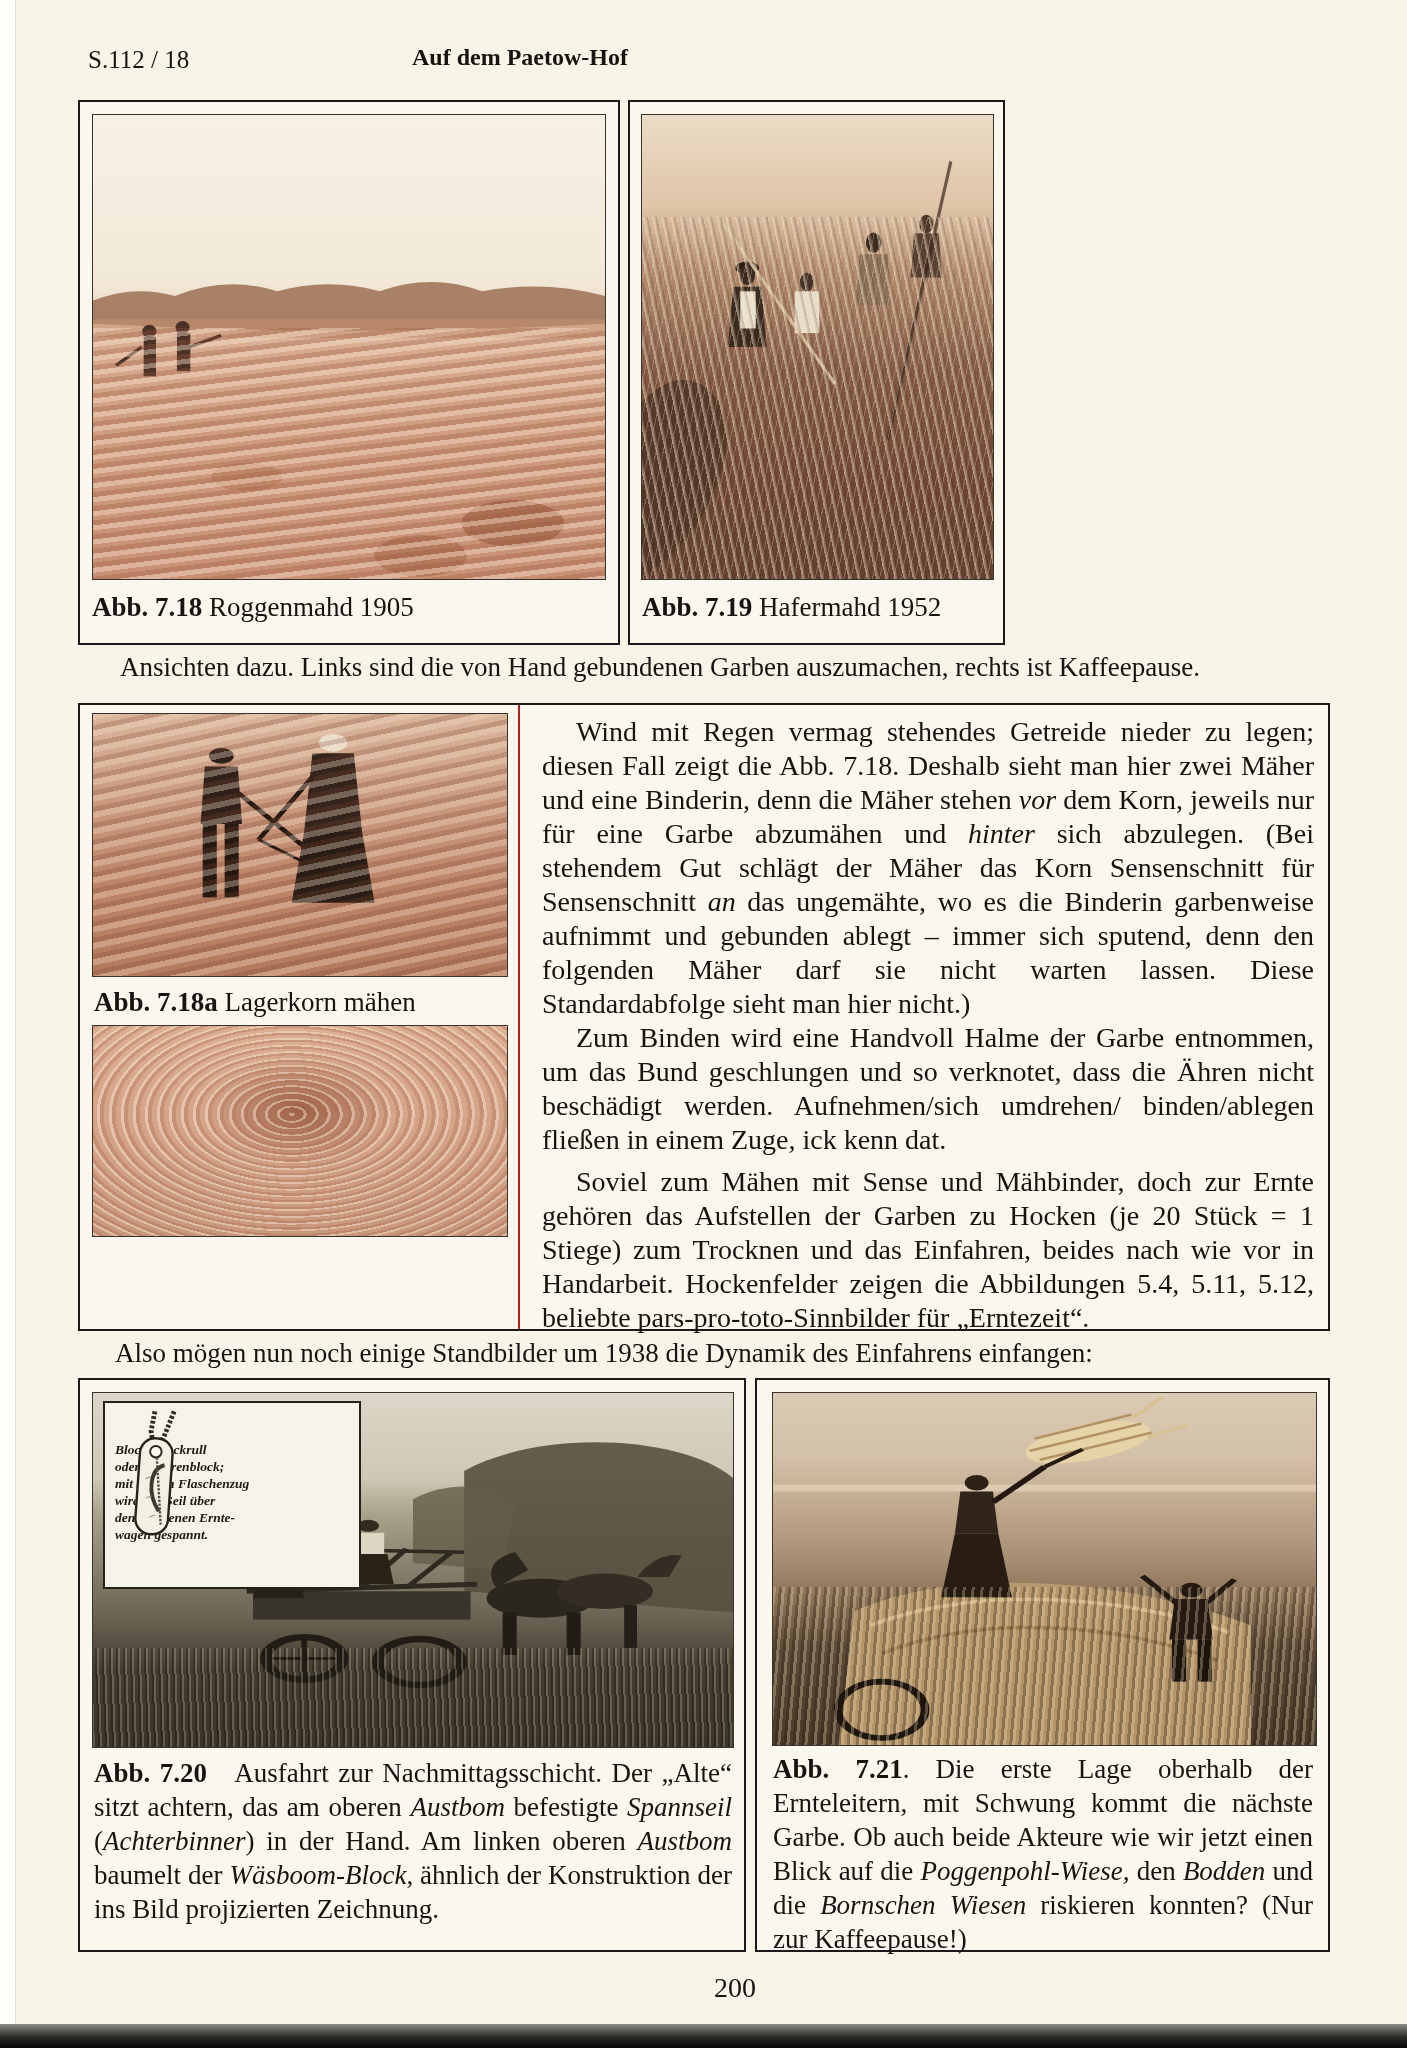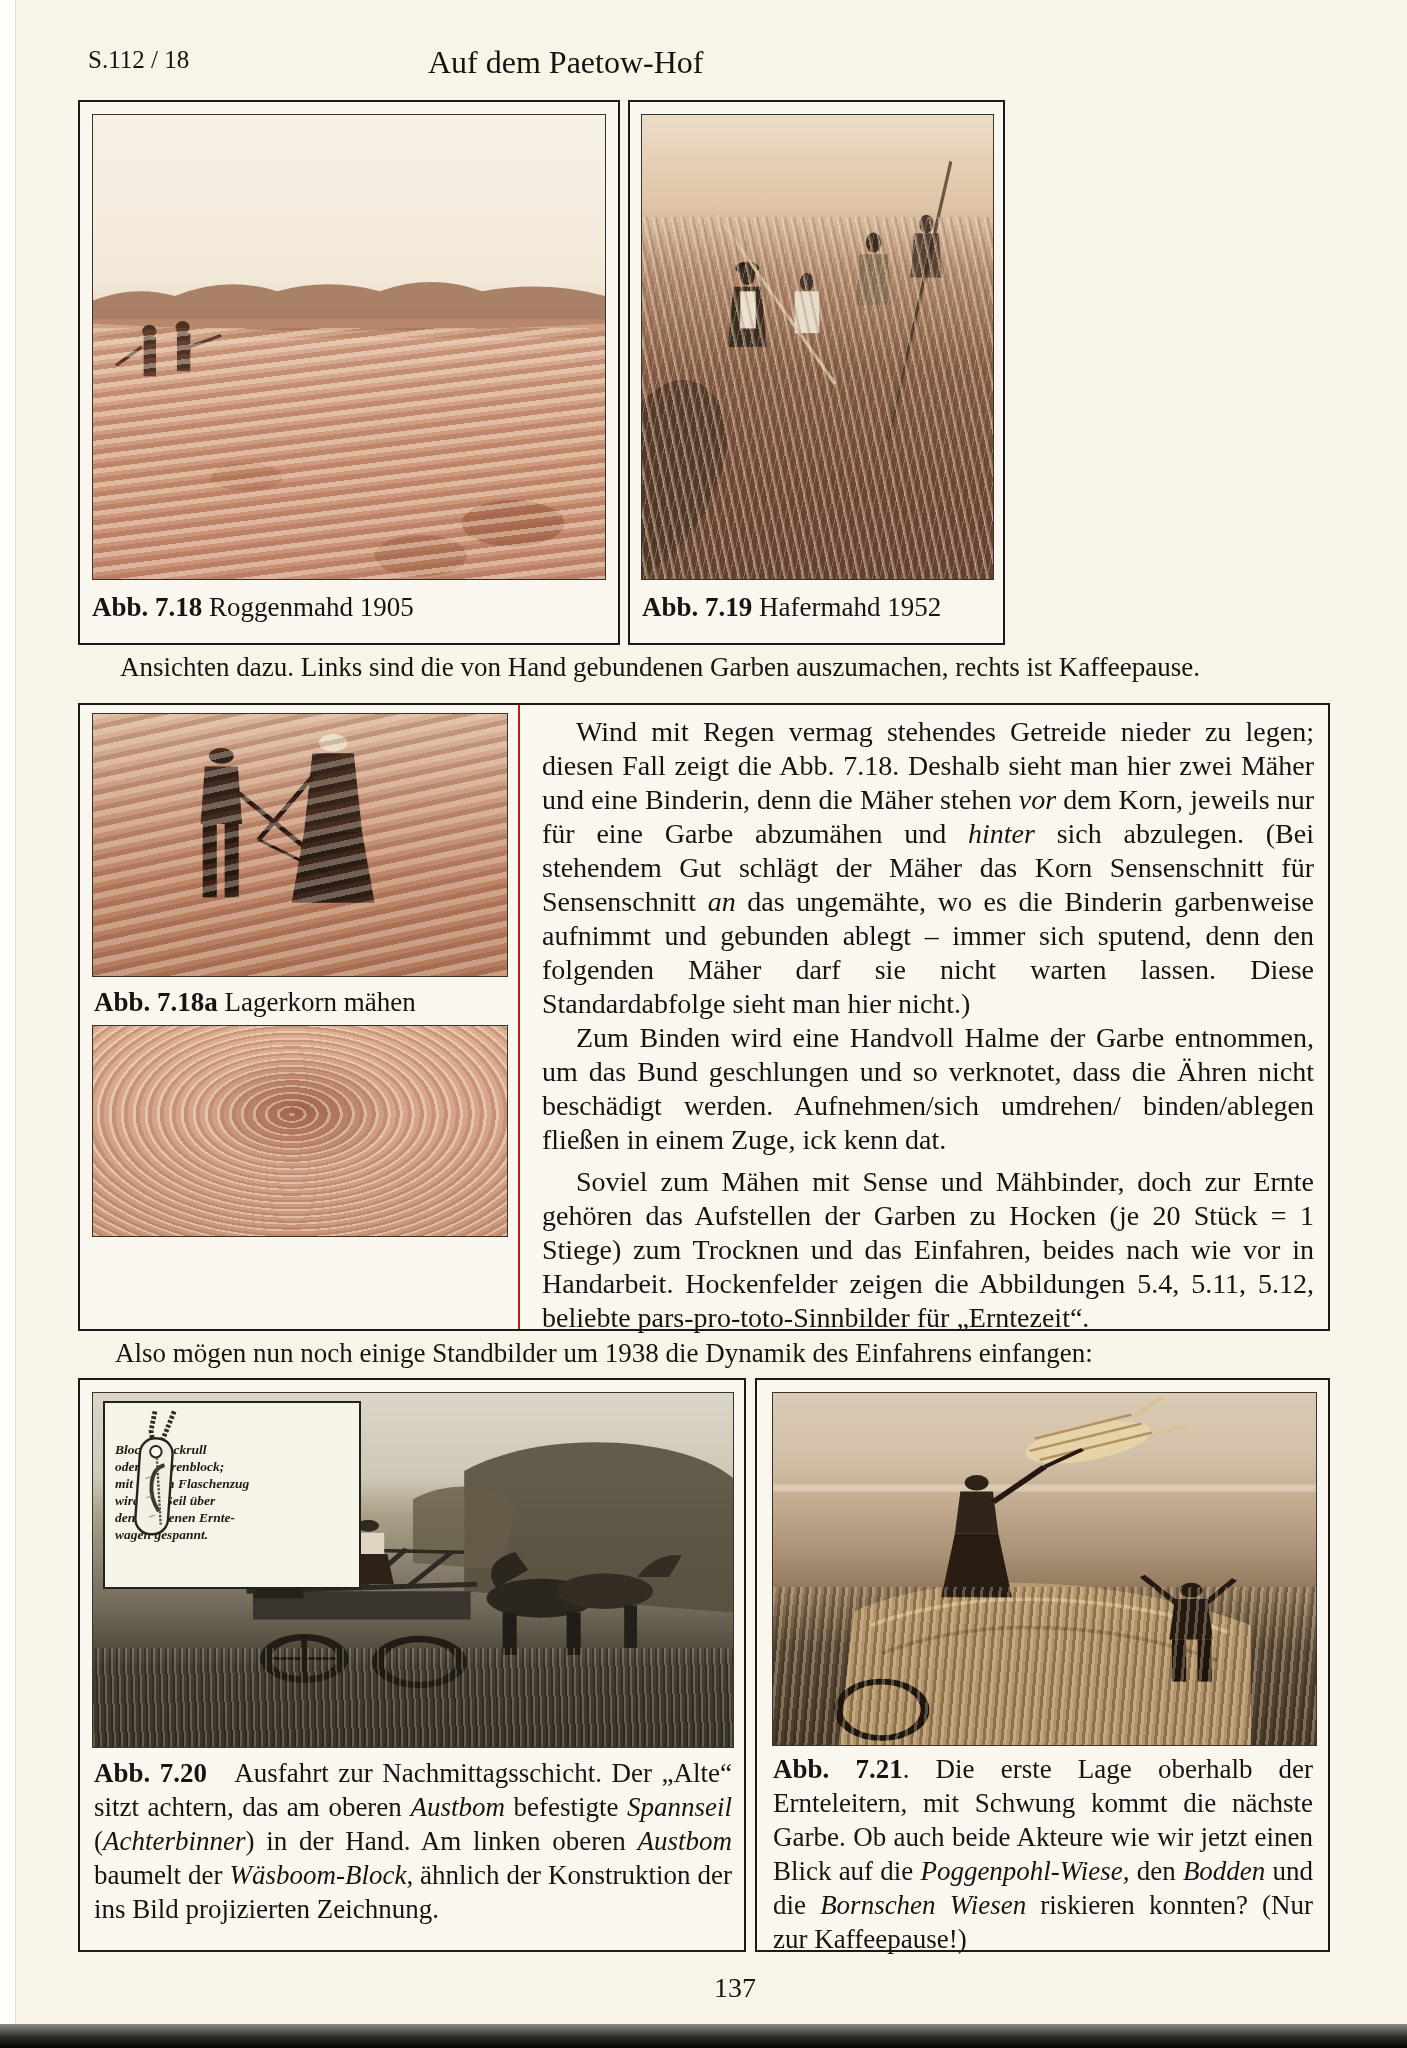--- a/index.html
+++ b/index.html
@@ -7,21 +7,21 @@
     position:relative; width:1407px; height:2048px;
     background:#f8f4e8; overflow:hidden;
     font-family:"Liberation Serif","DejaVu Serif",serif;
     color:#171310;
     padding-left:40px;
   }
   .scan-left-strip{position:absolute;left:0;top:0;width:15px;height:100%;background:#fdfdfa;border-right:1px solid #e3ddd0;}
   .scan-bottom-band{position:absolute;left:0;top:2024px;width:100%;height:24px;background:linear-gradient(to bottom,#8a8a86,#2a2a27 55%,#050505);}
   
   .hdr-ref{position:absolute;left:88px;top:46px;font-size:25px;}
-  .hdr-title{position:absolute;left:428px;top:44px;font-size:32px;font-weight:normal;}
+  .hdr-title{position:absolute;left:412px;top:44px;font-size:24px;font-weight:bold;}
   
   .figbox{position:absolute;border:2px solid #1a1a1a;background:#faf7ee;box-sizing:border-box;}
   .photo{position:absolute;border:1px solid #3a332c;box-sizing:border-box;overflow:hidden;}
   .photo svg{position:absolute;left:0;top:0;width:100%;height:100%;}
   .cap{position:absolute;font-size:27px;line-height:34px;}
   
   #box718{left:78px;top:100px;width:542px;height:545px;}
   #box719{left:628px;top:100px;width:377px;height:545px;}
   #ph718{left:12px;top:12px;width:514px;height:466px;
     background:linear-gradient(to bottom,#f7f1e5 0%,#f2e8d8 36%,#ecd9c4 42%,#d8ab90 50%,#cf9b7e 70%,#c99075 100%);}
@@ -229,15 +229,15 @@
         <line x1="74.5" y1="60" x2="68" y2="52" stroke="#241a12" stroke-width="1.2"></line>
         <line x1="79.5" y1="60" x2="85" y2="53" stroke="#241a12" stroke-width="1.2"></line>
         <rect x="73.5" y="70" width="2.6" height="12" fill="#1c140d"></rect>
         <rect x="78.2" y="70" width="2.6" height="12" fill="#1c140d"></rect>
         <circle cx="20" cy="90" r="8" fill="none" stroke="#1d150e" stroke-width="1.6"></circle>
       </svg>
     </div>
     <div class="cap" id="cap721"><span style="font-weight: bold;">Abb. 7.21</span><span>. Die erste Lage oberhalb der Ernteleitern, mit Schwung kommt die nächste Garbe. Ob auch beide Akteure wie wir jetzt einen Blick auf die </span><span style="font-style: italic;">Poggenpohl-Wiese,</span><span> den </span><span style="font-style: italic;">Bodden</span><span> und die </span><span style="font-style: italic;">Bornschen Wiesen</span><span> riskieren konnten? (Nur zur Kaffeepause!)</span></div>
   </div>
 
-  <div class="pagenum">137</div>
+  <div class="pagenum">200</div>
   <div class="scan-bottom-band"></div>
 </div>
 
 </body></html>

